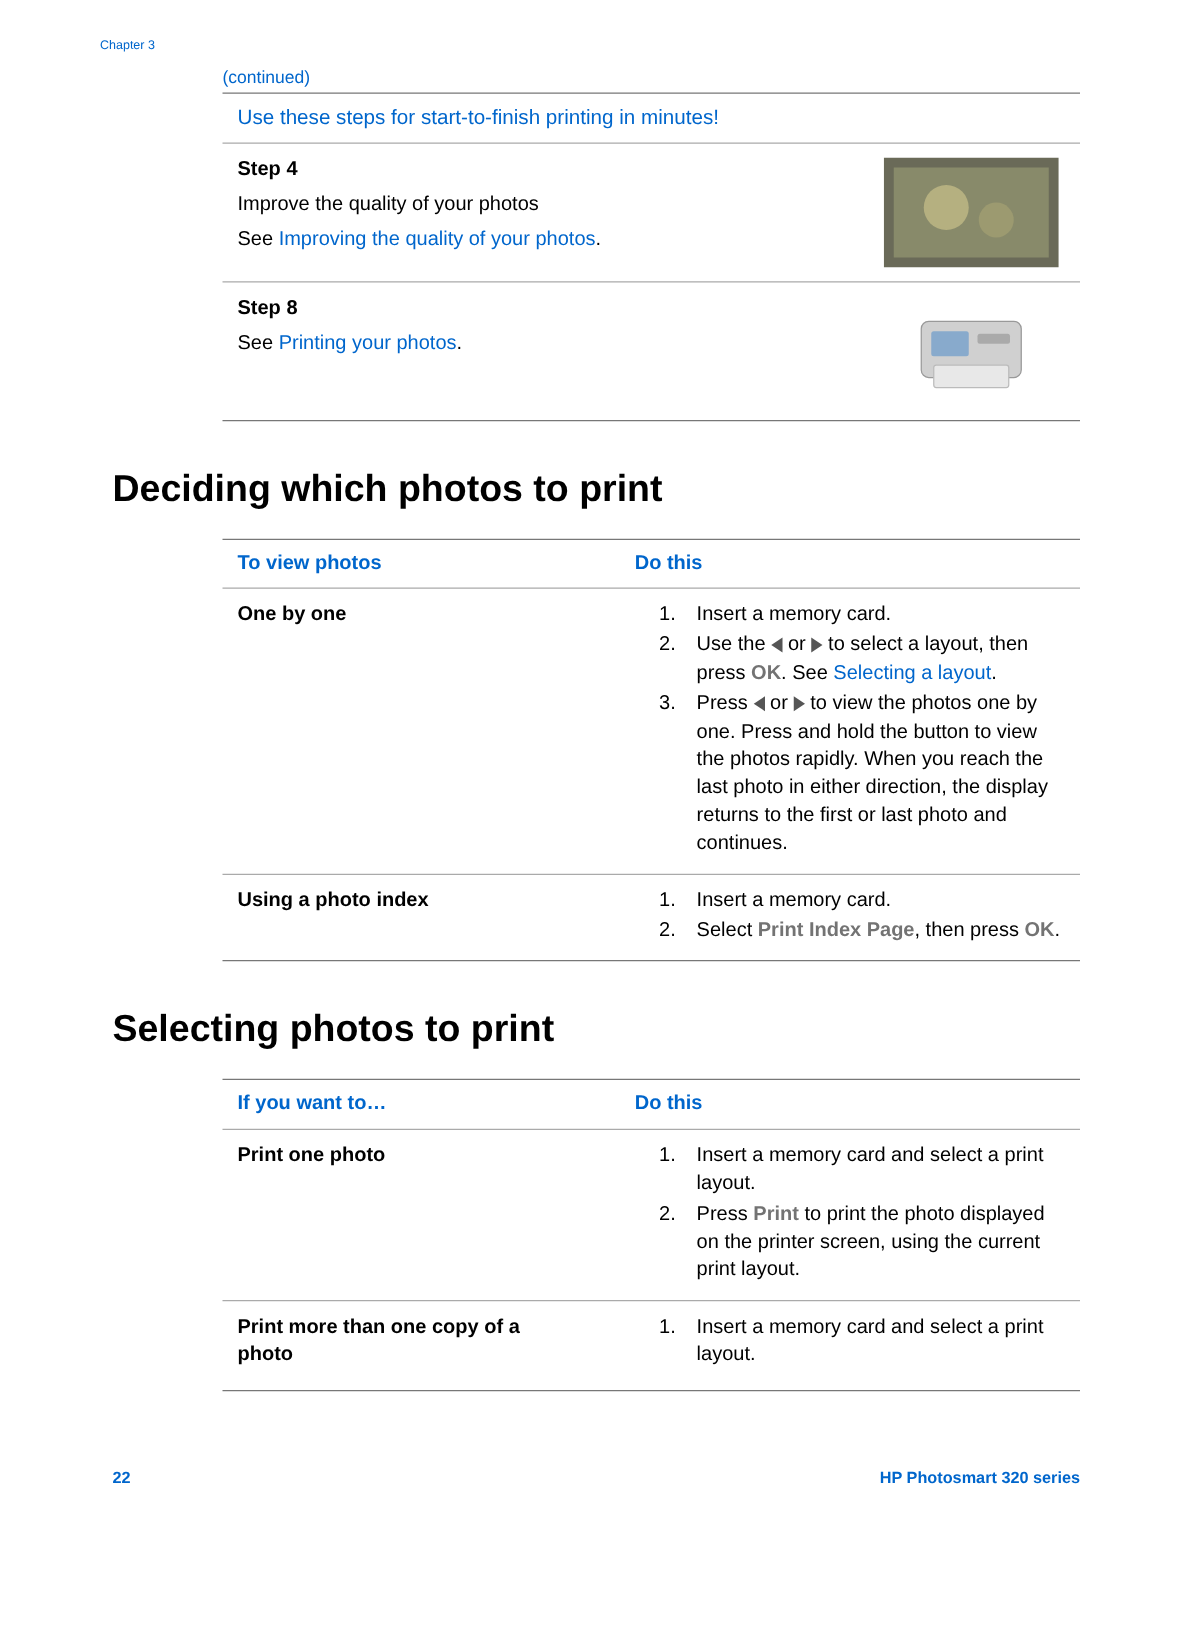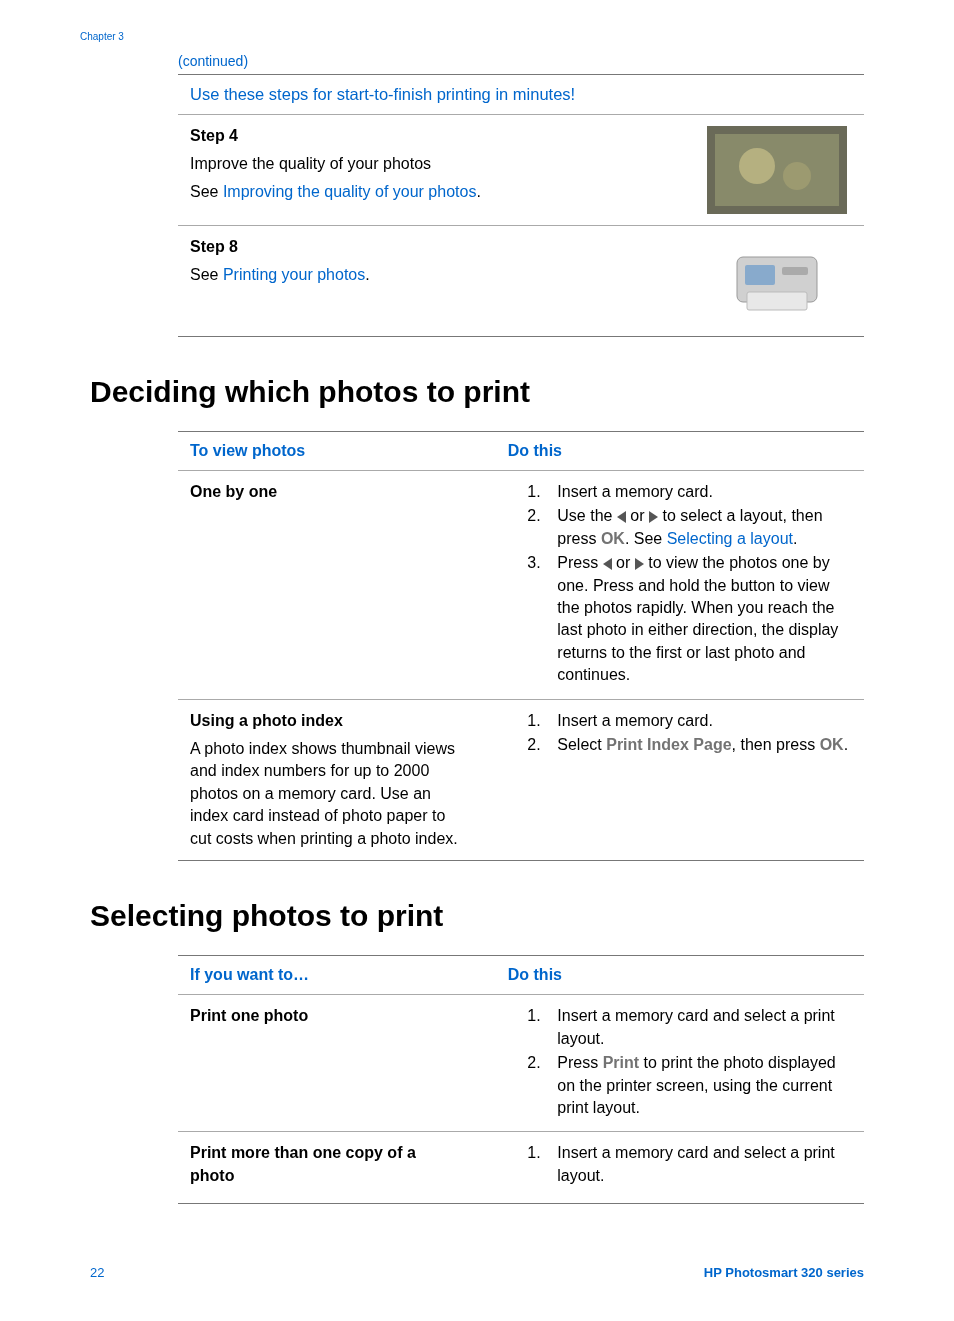--- a/index.html
+++ b/index.html
@@ -111,21 +111,21 @@
       border-top: 6px solid transparent;
       border-bottom: 6px solid transparent;
       border-left: 9px solid #555;
     }
     .footer {
       display: flex;
       justify-content: space-between;
       margin-top: 60px;
       font-size: 13px;
     }
-    .page-num { color: #0066cc; font-weight: normal; }
+    .page-num { color: #0066cc; font-weight: bold; }
     .product { color: #0066cc; font-weight: bold; }
   </style>
 </head>
 <body>
 
 <a class="chapter-link">Chapter 3</a>
 <div class="continued">(continued)</div>
 
 <div class="steps-box">
   <div class="steps-header">Use these steps for start-to-finish printing in minutes!</div>
@@ -187,21 +187,20 @@
         <li>
           <span>Press </span><span class="arrow-left"></span><span> or </span><span class="arrow-right"></span><span> to view the photos one by one. Press and hold the button to view the photos rapidly. When you reach the last photo in either direction, the display returns to the first or last photo and continues.</span>
         </li>
       </ol>
     </div>
   </div>
 
   <div class="table-row">
     <div class="col-left">
       <div class="row-title">Using a photo index</div>
-      <div class="row-desc">A photo index shows thumbnail views and index numbers for up to 2000 photos on a memory card. Use an index card instead of photo paper to cut costs when printing a photo index.</div>
     </div>
     <div class="col-right">
       <ol>
         <li>Insert a memory card.</li>
         <li>
           <span>Select </span><span class="bold-kw">Print Index Page</span><span>, then press </span><span class="bold-kw">OK</span><span>.</span>
         </li>
       </ol>
     </div>
   </div>

